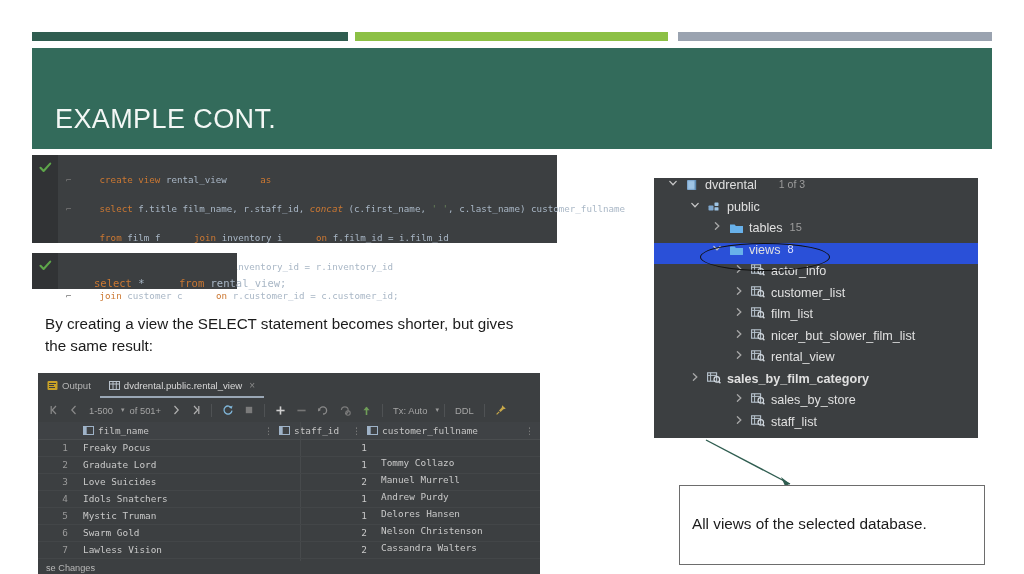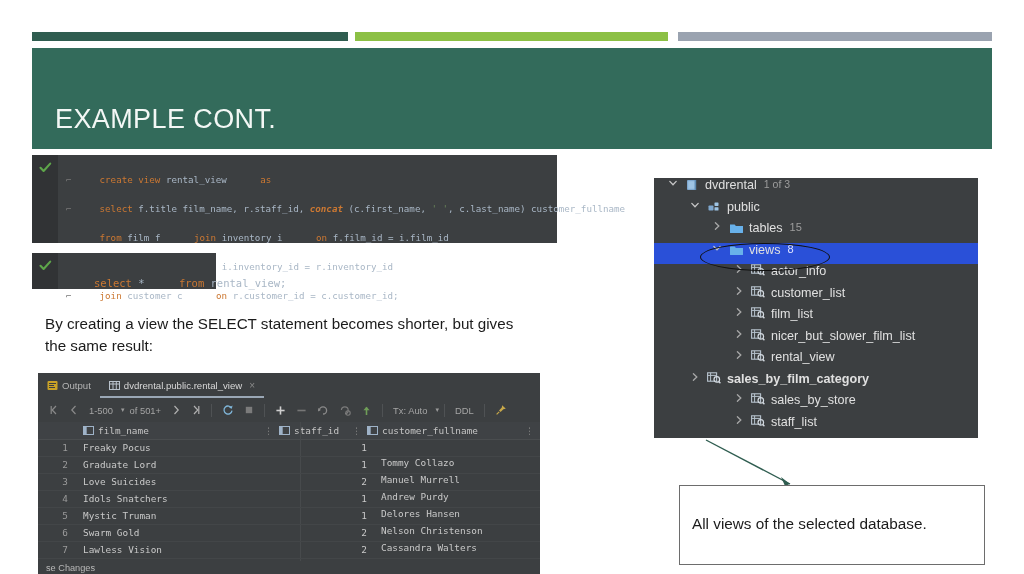--- a/index.html
+++ b/index.html
@@ -41,27 +41,27 @@
     position:absolute;left:7px;top:6px;
     width:13px;height:13px;
   }
   .check svg{display:block}
   .code-lines{
     position:absolute;left:34px;top:4px;right:4px;
     font-size:9.2px;line-height:14.4px;white-space:pre;
   }
   .code-lines .ln{white-space:pre;}
   .kw{color:#cc7832;margin-left:28px;}
-  .kwi{color:#cc7832;font-style:italic;font-weight:bold;}
+  .kwi{color:#cc7832;font-style:italic;font-weight:normal;}
   .id{color:#a9b7c6;}
   .str{color:#6a8759;}
   .fold{color:#787878;}
 
   #codeA{left:32px;top:155px;width:525px;height:88px;}
-  #codeB{left:32px;top:253px;width:184px;height:36px;}
+  #codeB{left:32px;top:253px;width:205px;height:36px;}
   #codeB .code-lines{top:9px;font-size:10.5px;}
 
   
   .body-text{
     position:absolute;left:45px;top:313px;width:470px;
     font-size:15.2px;line-height:22px;color:#1b1b1b;
   }
 
   
   .grid-panel{
@@ -123,21 +123,21 @@
     background:#3c3f41;color:#d4d4d4;
     font-family:"Liberation Sans",sans-serif;font-size:12.6px;
   }
   .trow{display:flex;align-items:flex-start;height:21.5px;white-space:nowrap;}
   .trow.sel{background:#2a50d8;}
   .arrow{width:13px;display:inline-block;text-align:center;color:#a4a4a4;font-size:9px;}
   .arrow.down{color:#c2c2c2;}
   .tlabel{margin-left:5px;color:#e0e0e0;}
   .tcount{margin-left:7px;color:#9d9d9d;font-size:11px;}
   .trow.sel .tcount{color:#dfe4ff;}
-  .badge{margin-left:7px;color:#9d9d9d;font-size:10.5px;}
+  .badge{margin-left:22px;color:#9d9d9d;font-size:10.5px;}
 
   
   .ellipse{
     position:absolute;left:700px;top:243px;width:128px;height:26px;
     border:1.6px solid #111;border-radius:50%;
   }
   .callout{
     position:absolute;left:679px;top:485px;width:304px;height:78px;
     border:1px solid #6d6d6d;background:#fff;
   }

